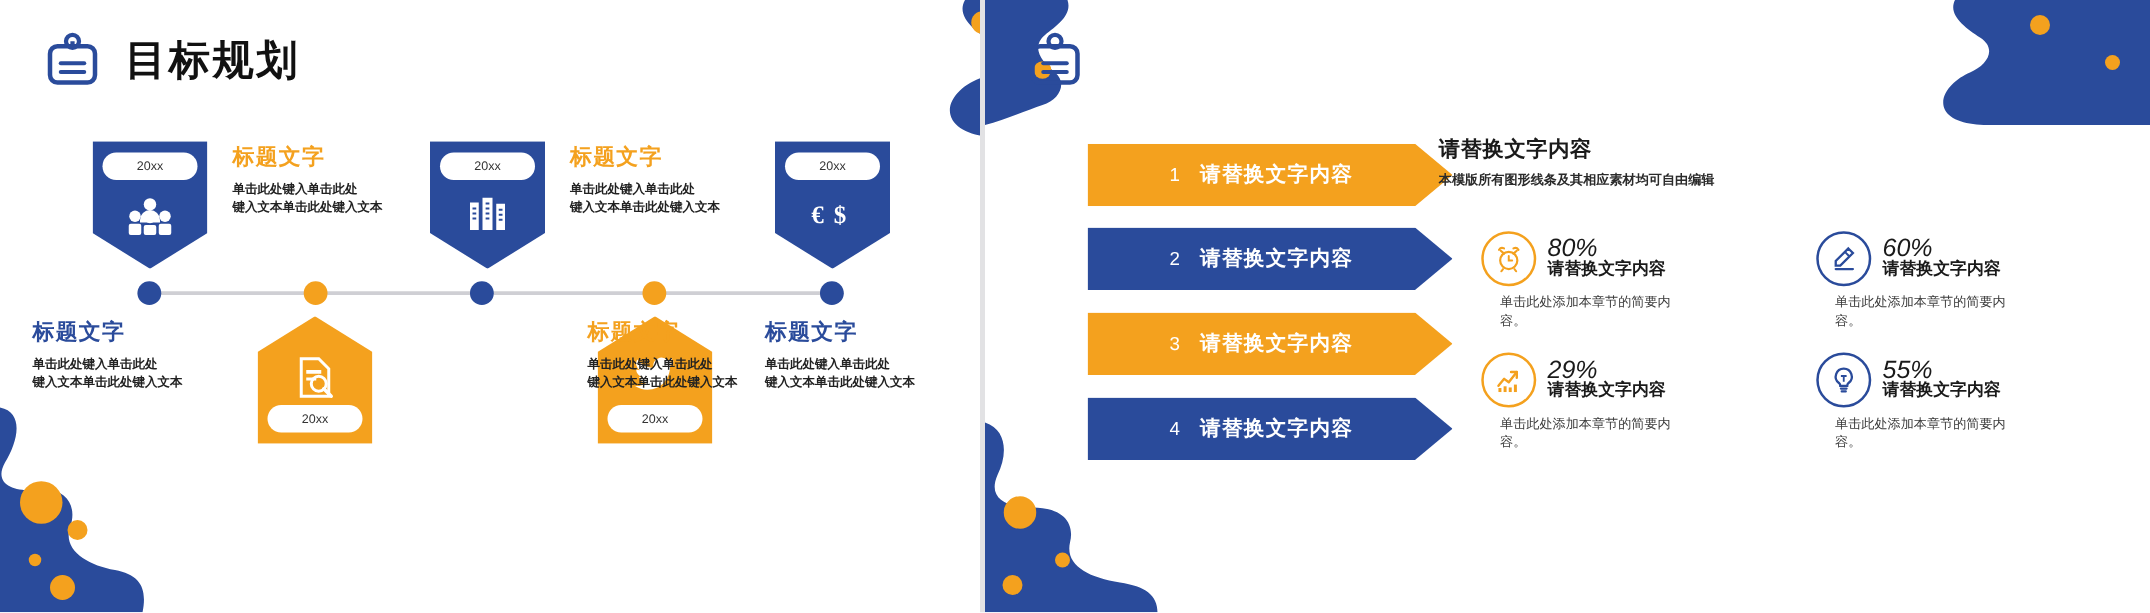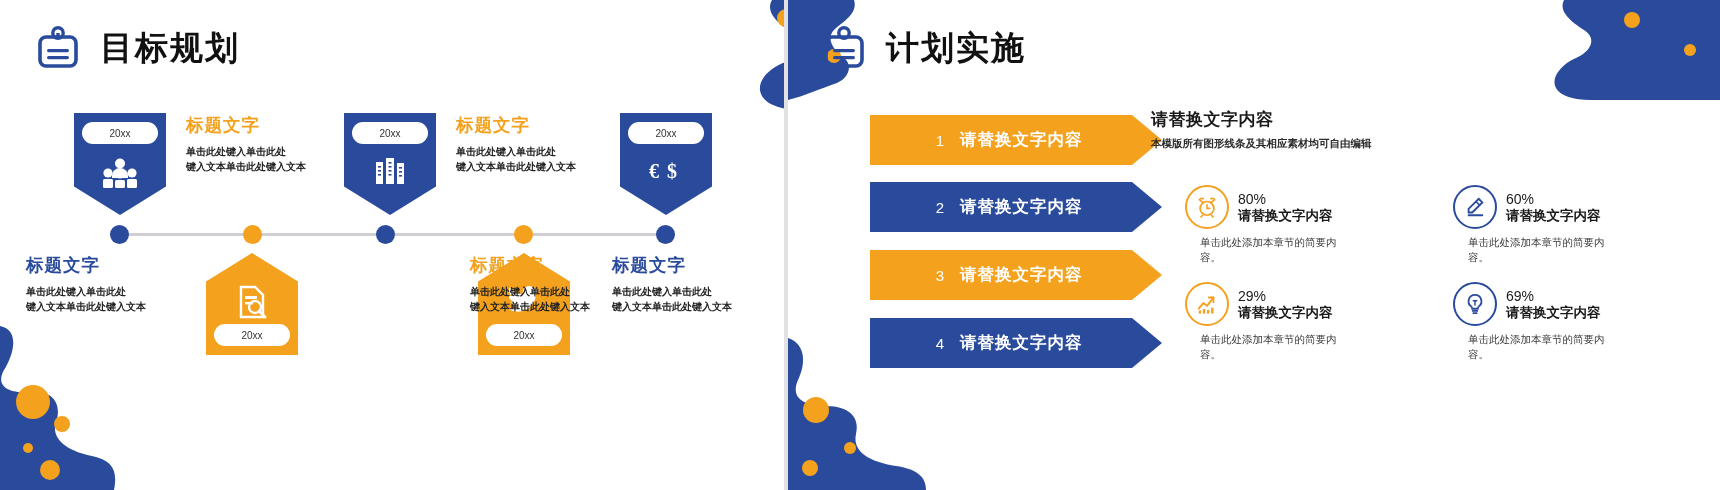--- a/index.html
+++ b/index.html
@@ -92,22 +92,23 @@
 
   .stat{position:absolute;width:172px;}
   .stat-head{display:flex;align-items:center;gap:9px;}
   .stat-ring{
     width:40px;height:40px;border-radius:50%;border:2.5px solid #f4a11e;flex:none;
     display:flex;align-items:center;justify-content:center;
   }
   .stat-ring.blue{border-color:#2a4b9b;}
   .stat-texts{display:flex;flex-direction:column;justify-content:center;}
   .stat-pct{
-    font-size:14px;color:#1a1a1a;line-height:16px;
+    font-size:20px;color:#1a1a1a;line-height:16px;
     font-family:"Liberation Sans",sans-serif;
+    font-style:italic;
   }
   .stat-title{
     font-size:13.5px;font-weight:bold;color:#1a1a1a;line-height:17px;white-space:nowrap;
     font-family:"DejaVu Sans","Liberation Sans",sans-serif;
   }
   .stat-desc{
     margin-top:6px;font-size:10.5px;color:#3a3a3a;line-height:15px;width:150px;
     font-family:"DejaVu Sans","Liberation Sans",sans-serif;
     margin-left:15px;
   }
@@ -273,21 +274,20 @@
     <circle cx="22" cy="158" r="8" fill="#f4a11e"></circle>
   </svg>
 
   <div class="header" style="left:34px;top:24px;">
     <svg class="badge-icon" viewBox="0 0 44 48">
       <rect x="4" y="13" width="36" height="29" rx="6" fill="none" stroke="#2a4b9b" stroke-width="3.6"></rect>
       <circle cx="22" cy="9" r="5.2" fill="none" stroke="#2a4b9b" stroke-width="3.4"></circle>
       <rect x="11" y="25" width="22" height="3.2" rx="1.6" fill="#2a4b9b"></rect>
       <rect x="11" y="32" width="22" height="3.2" rx="1.6" fill="#2a4b9b"></rect>
     </svg>
-    <div class="page-title">计划实施</div>
   </div>
 </div>
 
 <div class="arrow-row orange" style="top:115px;">
   <span class="arrow-num">1</span>
   <span class="arrow-label">请替换文字内容</span>
 </div>
 <div class="arrow-row blue" style="top:182px;">
   <span class="arrow-num">2</span>
   <span class="arrow-label">请替换文字内容</span>
@@ -367,18 +367,18 @@
 <div class="stat" style="left:1453px;top:282px;">
   <div class="stat-head">
     <div class="stat-ring blue">
       <svg width="22" height="22" viewBox="0 0 24 24">
         <path d="M12 2 a7 7 0 0 1 4.2 12.6 c-.8.7-1.2 1.6-1.2 2.6 h-6 c0-1-.4-1.9-1.2-2.6A7 7 0 0 1 12 2z" fill="none" stroke="#2a4b9b" stroke-width="2"></path>
         <path d="M9.5 19.5 h5M10.2 22 h3.6" stroke="#2a4b9b" stroke-width="1.9" stroke-linecap="round"></path>
         <path d="M9.5 8.5 h5 M12 8.5 v5" stroke="#2a4b9b" stroke-width="1.6"></path>
       </svg>
     </div>
     <div class="stat-texts">
-      <div class="stat-pct">69%</div>
+      <div class="stat-pct">55%</div>
       <div class="stat-title">请替换文字内容</div>
     </div>
   </div>
   <div class="stat-desc">单击此处添加本章节的简要内容。</div>
 </div>
 
 </body></html>

